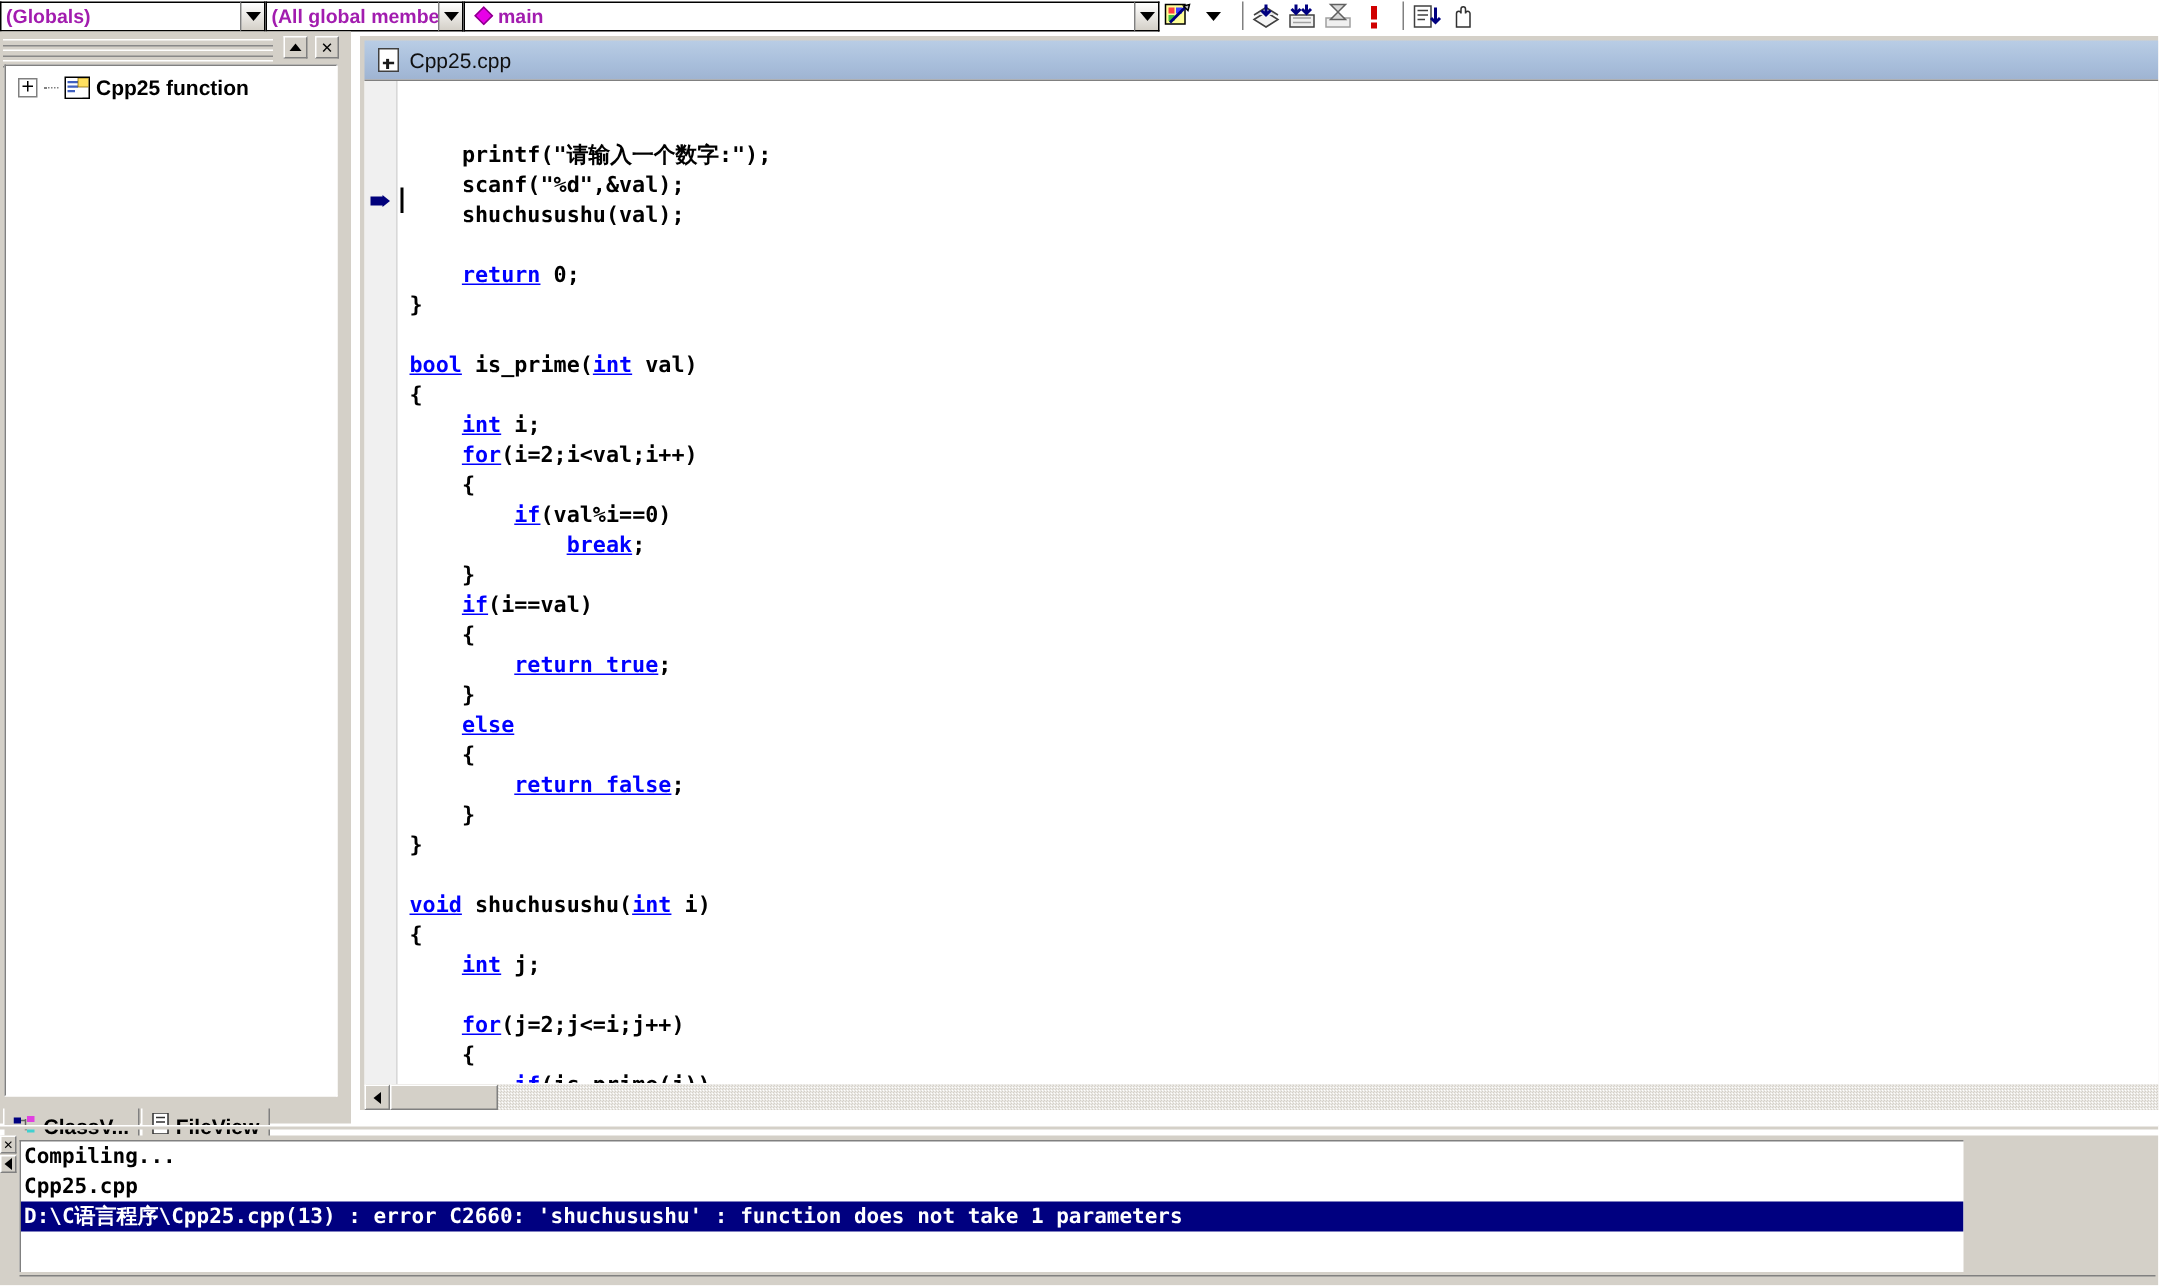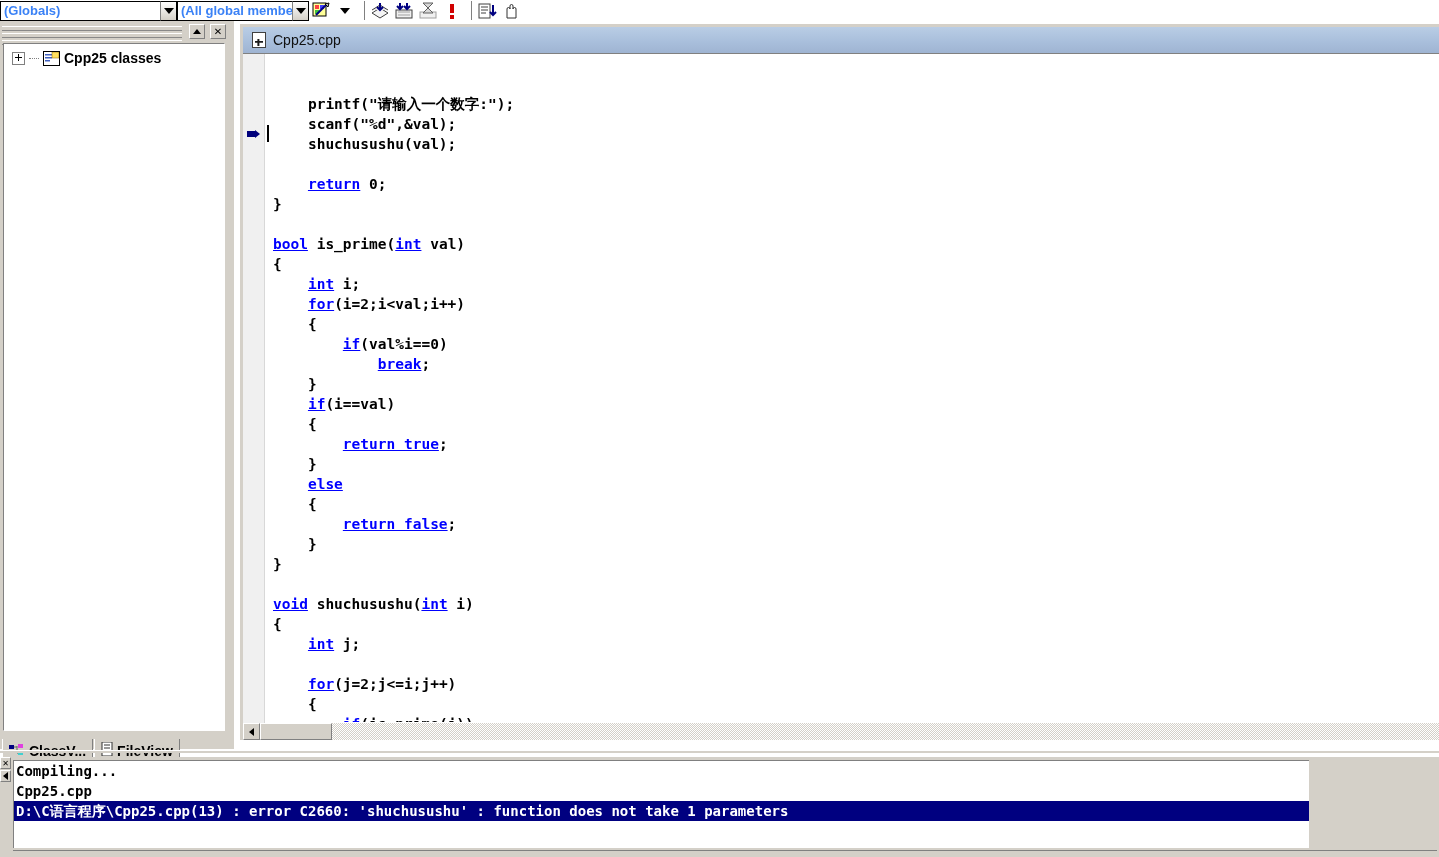--- a/index.html
+++ b/index.html
@@ -40,21 +40,21 @@
     flex: none;
     box-sizing: border-box;
   }
   .combo-text {
     background: #ffffff;
     border: 1px solid #000000;
     border-right: none;
     font-family: "Liberation Sans", sans-serif;
     font-size: 13px;
     font-weight: bold;
-    color: #3b82f6;
+    color: #a21caf;
     display: flex;
     align-items: center;
     padding-left: 3px;
     overflow: hidden;
     white-space: nowrap;
     box-sizing: border-box;
   }
   .combo-btn {
     width: 17px;
     background: linear-gradient(#ffffff, #d4d0c8);
@@ -445,20 +445,31 @@
       </div>
     </div>
 
     <div class="combo combo-members">
       <div class="combo-text">(All global members</div>
       <div class="combo-btn">
         <span class="caret-down"></span>
       </div>
     </div>
 
+    <div class="combo combo-func">
+      <div class="combo-text">
+        <span class="func-label">
+          <span class="diamond"></span>
+          <span>main</span>
+        </span>
+      </div>
+      <div class="combo-btn">
+        <span class="caret-down"></span>
+      </div>
+    </div>
 
     <div class="tb-ico">
       <svg width="18" height="17" viewBox="0 0 18 17">
         <rect x="1" y="1" width="13" height="13" fill="#ffff99" stroke="#000"></rect>
         <rect x="3" y="3" width="4" height="4" fill="#ff4040"></rect>
         <rect x="8" y="3" width="4" height="4" fill="#4040ff"></rect>
         <rect x="3" y="8" width="4" height="4" fill="#40c040"></rect>
         <path d="M4 13 L14 3" stroke="#000080" stroke-width="2"></path>
         <path d="M13 2 l4 -1 -1 4 z" fill="#c0c0c0" stroke="#000"></path>
       </svg>
@@ -532,21 +543,21 @@
         <span class="dots"></span>
         <span class="ico-classes">
           <svg width="15" height="13" viewBox="0 0 15 13">
             <rect x="0" y="0" width="11" height="13" fill="#ffffff"></rect>
             <rect x="1" y="2" width="7" height="1.5" fill="#4060c0"></rect>
             <rect x="1" y="5" width="7" height="1.5" fill="#4060c0"></rect>
             <rect x="1" y="8" width="5" height="1.5" fill="#4060c0"></rect>
             <rect x="8" y="0" width="7" height="6" fill="#ffe060" stroke="#806000" stroke-width="0.5"></rect>
           </svg>
         </span>
-        <span>Cpp25 classes</span>
+        <span>Cpp25 function</span>
       </div>
     </div>
 
     <div class="ws-tabs">
       <div class="ws-tab">
         <span>
           <svg width="16" height="12" viewBox="0 0 16 12">
             <rect x="0" y="1" width="5" height="4" fill="#000080"></rect>
             <rect x="9" y="0" width="5" height="4" fill="#e040e0"></rect>
             <rect x="9" y="7" width="5" height="4" fill="#40d0d0"></rect>

